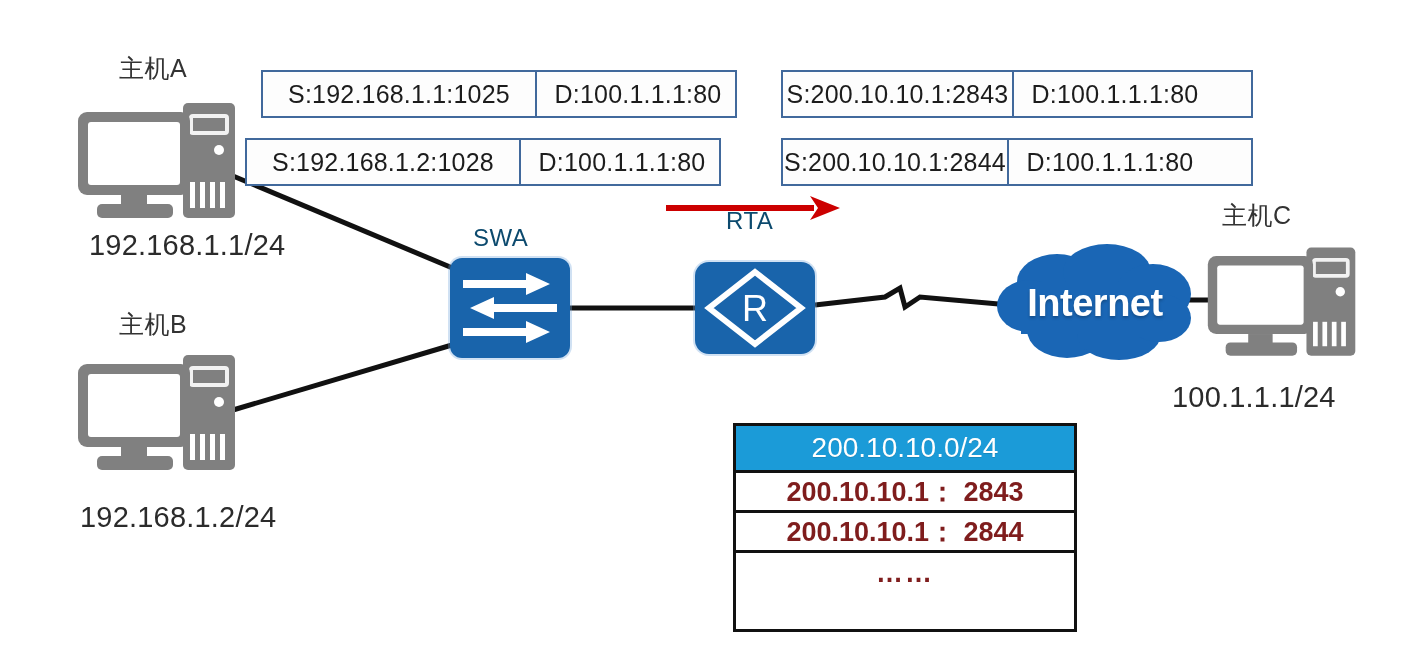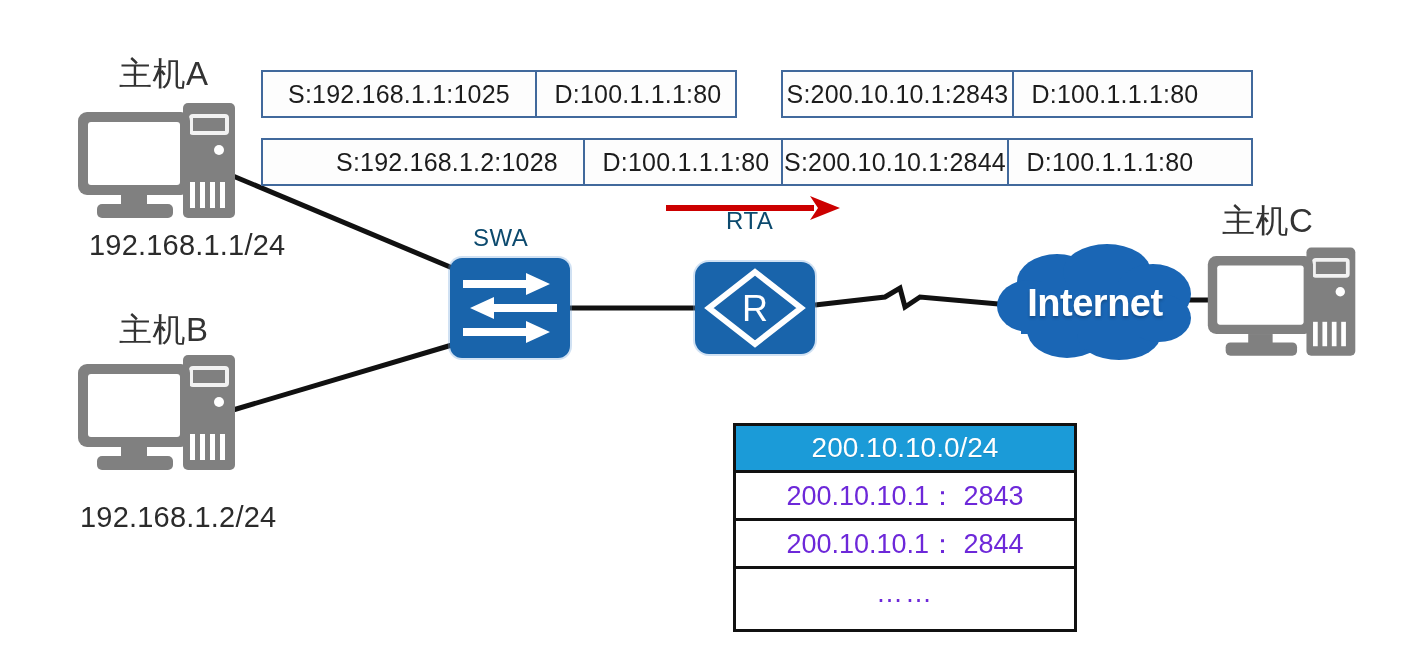--- a/index.html
+++ b/index.html
@@ -6,21 +6,21 @@
   body{
     width:1424px;height:664px;background:#ffffff;
     font-family:"Liberation Sans","DejaVu Sans",sans-serif;
     position:relative;overflow:hidden;
   }
   .stage{position:absolute;inset:0;}
   .abs{position:absolute;}
 
   
   .node-label{
-    font-size:33px;color:#333333;font-weight:400;
+    font-size:25px;color:#333333;font-weight:400;
     white-space:nowrap;letter-spacing:0.5px;
   }
   .ip-label{
     font-size:29px;color:#2b2b2b;white-space:nowrap;letter-spacing:0.2px;
   }
   .dev-label{
     font-size:24px;color:#0c4a6e;white-space:nowrap;letter-spacing:0.5px;text-align:center;
   }
 
   
@@ -44,22 +44,23 @@
   .nat-row{
     display:flex;align-items:center;justify-content:center;
     box-sizing:border-box;white-space:nowrap;
   }
   .nat-row.head{
     background:#1b9bd8;color:#ffffff;font-size:28px;
     height:47px;border-bottom:3px solid #111111;
     text-shadow:0 1px 0 rgba(0,0,0,.12);
   }
   .nat-row.body{
-    color:#6d28d9;font-size:27px;height:48px;
+    color:#7f1d1d;font-size:27px;height:40px;
     border-bottom:3px solid #111111;
+    font-weight:bold;
   }
   .nat-row.body.last{border-bottom:none;}
   .dots{letter-spacing:2px;font-size:27px;line-height:.6;}
 
   
   .switch-box{
     background:#1964ab;border-radius:12px;
     box-shadow:0 0 0 2px rgba(120,170,220,.35);
   }
   .router-box{
@@ -193,27 +194,28 @@
       <rect x="125" y="82" width="5" height="26"></rect>
       <rect x="135" y="82" width="5" height="26"></rect>
       <rect x="145" y="82" width="5" height="26"></rect>
     </g>
     <rect x="3" y="12" width="112" height="83" rx="9" fill="#808080"></rect>
     <rect x="13" y="22" width="92" height="63" rx="3" fill="#ffffff"></rect>
     <rect x="46" y="95" width="26" height="10" fill="#808080"></rect>
     <rect x="22" y="104" width="76" height="14" rx="5" fill="#808080"></rect>
   </svg>
 
+  <div class="abs ip-label" style="left:1172px;top:381px;">100.1.1.1/24</div>
 
   <div class="abs pkt" style="left:261px;top:70px;width:476px;">
     <div class="pkt-cell src" style="width:272px;">S:192.168.1.1:1025</div>
     <div class="pkt-cell dst" style="width:204px;">D:100.1.1.1:80</div>
   </div>
 
-  <div class="abs pkt" style="left:261px;top:138px;width:523px;padding-left:48px;">
+  <div class="abs pkt" style="left:245px;top:138px;width:476px;">
     <div class="pkt-cell src" style="width:272px;">S:192.168.1.2:1028</div>
     <div class="pkt-cell dst" style="width:204px;">D:100.1.1.1:80</div>
   </div>
 
   <div class="abs pkt" style="left:781px;top:70px;width:472px;">
     <div class="pkt-cell src" style="width:229px;">S:200.10.10.1:2843</div>
     <div class="pkt-cell dst" style="width:204px;">D:100.1.1.1:80</div>
   </div>
 
   <div class="abs pkt" style="left:781px;top:138px;width:472px;">

